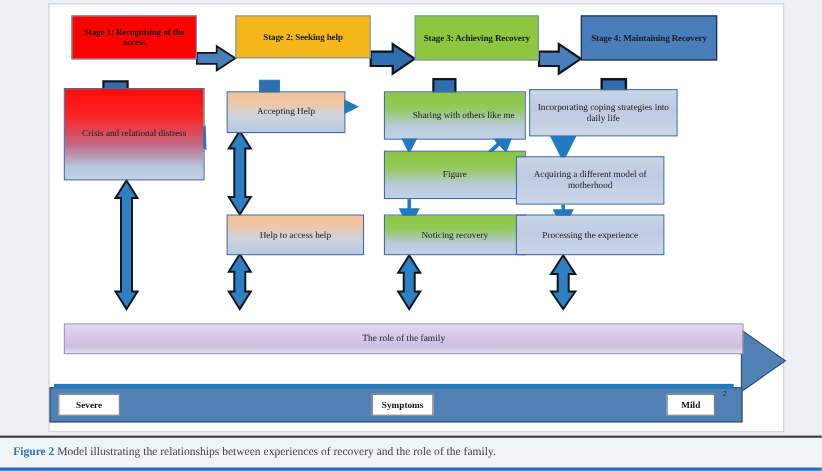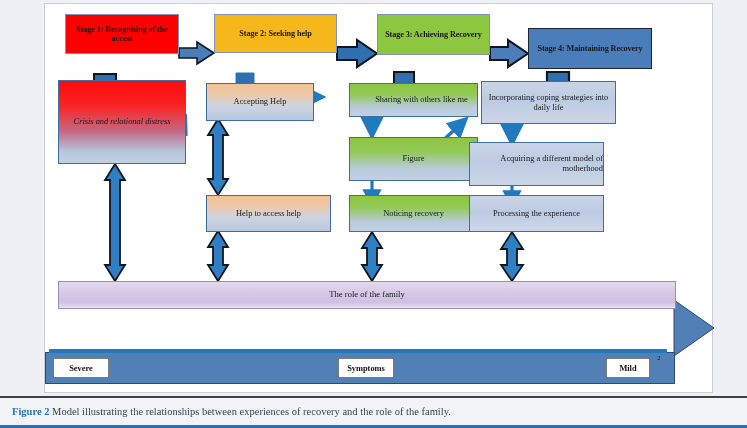--- a/index.html
+++ b/index.html
@@ -51,21 +51,21 @@
 
   
   .node{
     border:1.5px solid #3f6ea5;
     font-size:8.4px;color:#16181c;
   }
   .g-red{background:linear-gradient(to bottom,#ff0b0b 0%,#fb2323 30%,#c26a86 62%,#b6c6dd 86%,#c3d0e2 100%);}
   .g-orange{background:linear-gradient(to bottom,#f3c294 0%,#eec8a8 28%,#cdd4e0 62%,#b8c8e0 100%);}
   .g-green{background:linear-gradient(to bottom,#8dc63f 0%,#93c95a 34%,#b9cbdd 74%,#c2d0e4 100%);}
   .g-blue{background:linear-gradient(to bottom,#c9d4e6 0%,#bdcbe2 45%,#ccd6e7 100%);}
-  .g-family{background:linear-gradient(to bottom,#e3d9ef 0%,#d6c7e6 45%,#cfc0e1 78%,#e7e1f1 100%);border:1px solid #9b8fb5;}
+  .g-family{background:linear-gradient(to bottom,#e3d9ef 0%,#d6c7e6 45%,#cfc0e1 78%,#e7e1f1 100%);border:1px solid #9b8fb5;margin-top:13px;}
 
   
   #time-bar{
     position:absolute;box-sizing:border-box;
     background:#5080b4;border:1px solid #2c4b72;
     display:flex;align-items:center;justify-content:center;
     font-size:8.6px;color:#14181d;
   }
 
   
@@ -186,45 +186,45 @@
 
     <div class="box stage s1" style="left:20px;top:10px;width:114px;height:40px;">
       <span>Stage 1: Recognising of the access</span>
     </div>
     <div class="box stage s2" style="left:169px;top:10px;width:123px;height:39px;">
       <span>Stage 2: Seeking help</span>
     </div>
     <div class="box stage s3" style="left:332px;top:10px;width:113px;height:41px;">
       <span>Stage 3: Achieving Recovery</span>
     </div>
-    <div class="box stage s4" style="left:483px;top:24px;width:124px;height:41px;">
+    <div class="box stage s4" style="left:483px;top:10px;width:124px;height:41px;">
       <span>Stage 4: Maintaining Recovery</span>
     </div>
 
-    <div class="box node g-red" style="left:13px;top:76px;width:128px;height:84px;font-style:italic;">
+    <div class="box node g-red" style="left:13px;top:76px;width:128px;height:84px;">
       <span>Crisis and relational distress</span>
     </div>
 
     <div class="box node g-orange" style="left:161px;top:79px;width:108px;height:38px;">
       <span>Accepting Help</span>
     </div>
 
-    <div class="box node g-green" style="left:304px;top:79px;width:129px;height:34px;padding-left:16px;">
+    <div class="box node g-green" style="left:304px;top:79px;width:129px;height:44px;padding-left:16px;">
       <span>Sharing with others like me</span>
     </div>
 
     <div class="box node g-blue" style="left:436px;top:77px;width:135px;height:43px;">
       <span>Incorporating coping strategies into daily life</span>
     </div>
 
     <div class="box node g-green" style="left:304px;top:133px;width:129px;height:44px;">
       <span>Figure</span>
     </div>
 
-    <div class="box node g-blue" style="left:424px;top:138px;width:135px;height:44px;text-align:right;">
+    <div class="box node g-blue" style="left:424px;top:138px;width:135px;height:44px;">
       <span>Acquiring a different model of motherhood</span>
     </div>
 
     <div class="box node g-green" style="left:304px;top:191px;width:129px;height:37px;">
       <span>Noticing recovery</span>
     </div>
 
     <div class="box node g-orange" style="left:161px;top:191px;width:125px;height:37px;">
       <span>Help to access help</span>
     </div>

